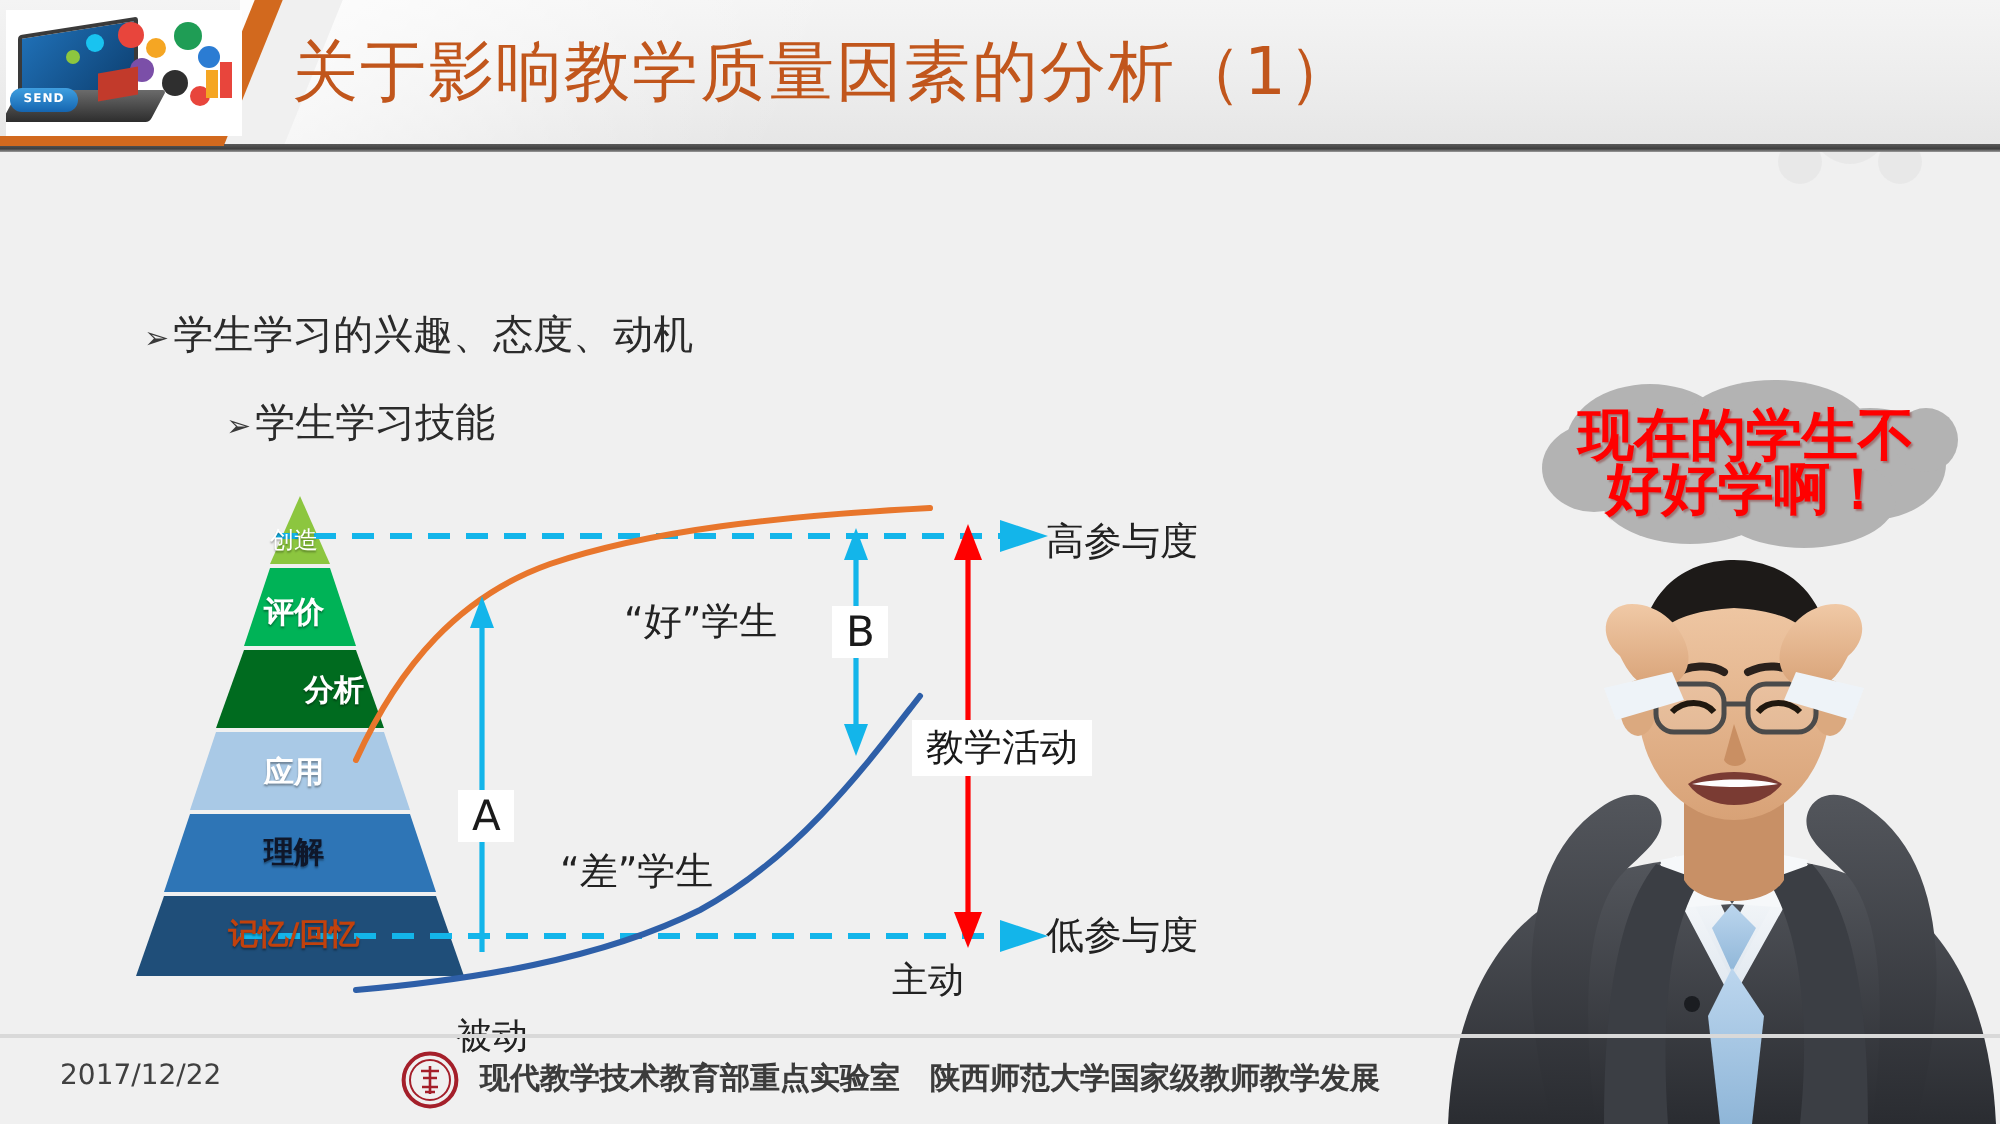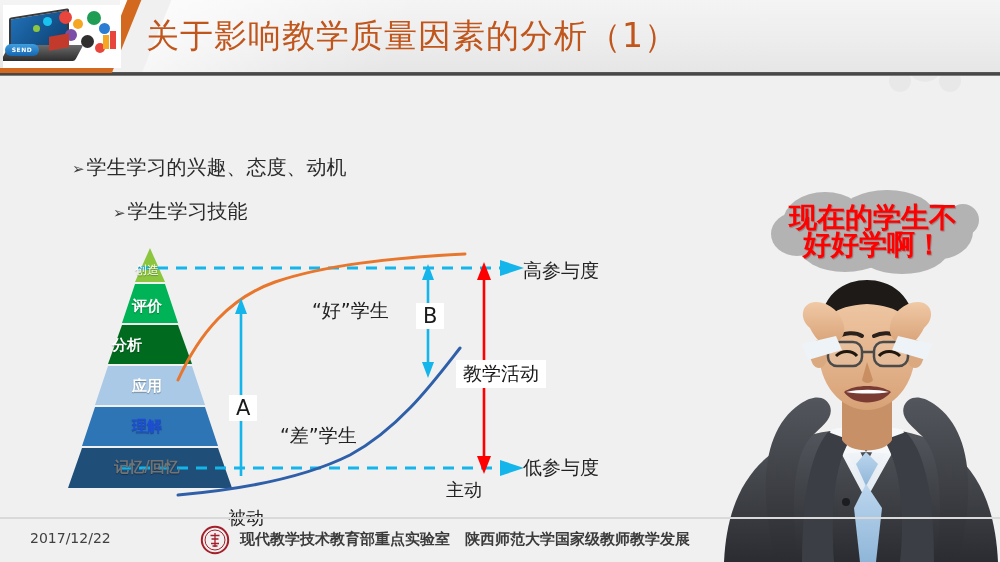--- a/index.html
+++ b/index.html
@@ -240,24 +240,24 @@
   <div class="lab lab-low">低参与度</div>
   <div class="lab lab-passive">被动</div>
   <div class="lab lab-active">主动</div>
 
   <div class="box-lab lab-A">A</div>
   <div class="box-lab lab-B">B</div>
   <div class="box-lab lab-act">教学活动</div>
 
   <div style="position:absolute;left:112px;top:262px;width:70px;text-align:center;color:#ffffff;font-size:12px;font-weight:normal;text-shadow:0 1px 1px rgba(0,0,0,.35);">创造</div>
   <div style="position:absolute;left:112px;top:297px;width:70px;text-align:center;color:#ffffff;font-size:15px;font-weight:bold;text-shadow:0 1px 1px rgba(0,0,0,.35);">评价</div>
-  <div style="position:absolute;left:112px;top:336px;width:70px;text-align:left;color:#ffffff;font-size:15px;font-weight:bold;text-shadow:0 1px 1px rgba(0,0,0,.35);">分析</div>
+  <div style="position:absolute;left:112px;top:336px;width:70px;text-align:right;color:#ffffff;font-size:15px;font-weight:bold;text-shadow:0 1px 1px rgba(0,0,0,.35);">分析</div>
   <div style="position:absolute;left:112px;top:377px;width:70px;text-align:center;color:#ffffff;font-size:15px;font-weight:bold;text-shadow:0 1px 1px rgba(0,0,0,.35);">应用</div>
-  <div style="position:absolute;left:112px;top:417px;width:70px;text-align:center;color:#1d4ed8;font-size:15px;font-weight:bold;text-shadow:0 1px 1px rgba(0,0,0,.35);">理解</div>
-  <div style="position:absolute;left:97px;top:458px;width:100px;text-align:center;color:#737373;font-size:15px;font-weight:bold;text-shadow:0 1px 1px rgba(0,0,0,.35);">记忆/回忆</div>
+  <div style="position:absolute;left:112px;top:417px;width:70px;text-align:center;color:#0f172a;font-size:15px;font-weight:bold;text-shadow:0 1px 1px rgba(0,0,0,.35);">理解</div>
+  <div style="position:absolute;left:97px;top:458px;width:100px;text-align:center;color:#c2410c;font-size:15px;font-weight:bold;text-shadow:0 1px 1px rgba(0,0,0,.35);">记忆/回忆</div>
 
   <div class="bubble">
     <svg width="212" height="84" viewBox="0 0 212 84">
       <g fill="#b3b3b3">
         <ellipse cx="58" cy="32" rx="42" ry="30"></ellipse>
         <ellipse cx="120" cy="26" rx="48" ry="26"></ellipse>
         <ellipse cx="168" cy="42" rx="38" ry="28"></ellipse>
         <ellipse cx="78" cy="56" rx="46" ry="26"></ellipse>
         <ellipse cx="135" cy="60" rx="46" ry="24"></ellipse>
         <ellipse cx="30" cy="44" rx="26" ry="22"></ellipse>

